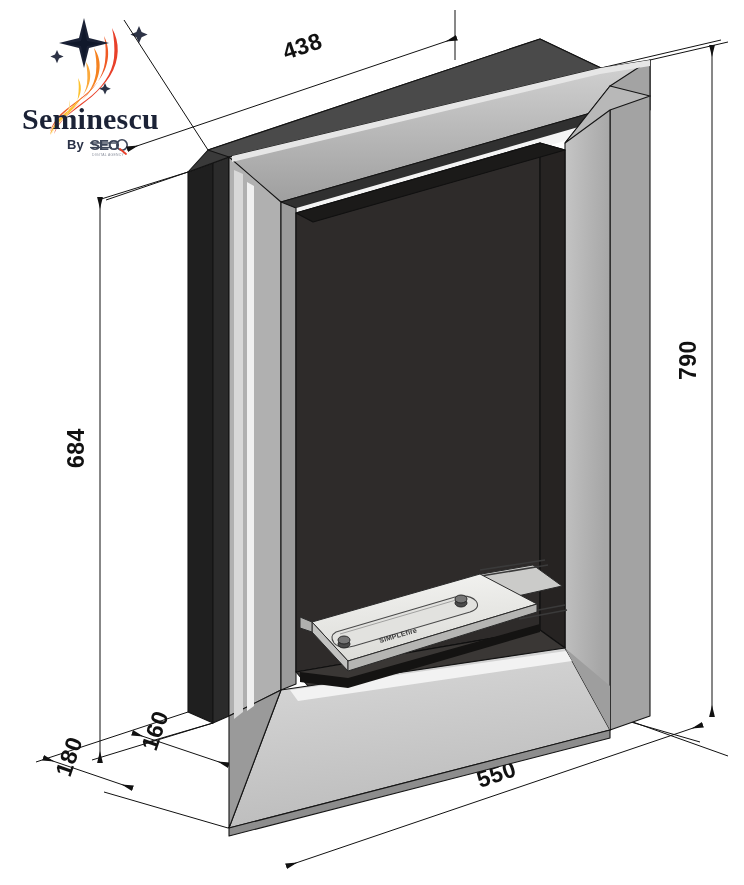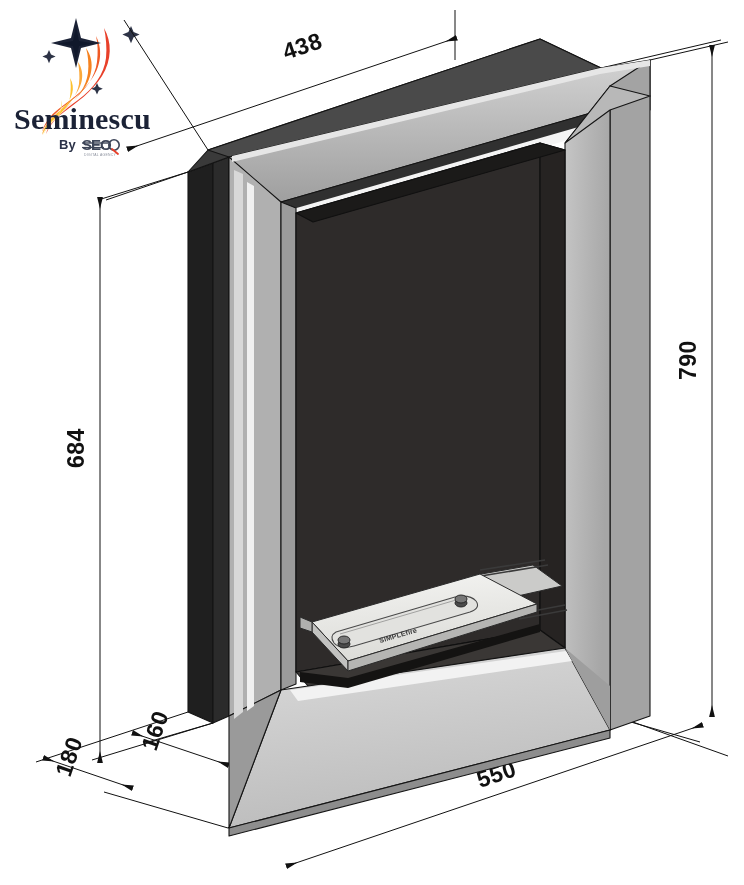--- a/index.html
+++ b/index.html
@@ -38,21 +38,21 @@
   .brandmark-text {
     font-family: "Liberation Sans", sans-serif;
     font-weight: 700;
     font-size: 7px;
     fill: #3a3a3a;
     letter-spacing: 0.2px;
   }
   
   #logo {
     position: absolute;
-    left: 8px;
+    left: 16px;
     top: 8px;
     width: 176px;
     height: 152px;
     pointer-events: none;
   }
   #logo svg { display: block; }
   .logo-word {
     font-family: "Liberation Serif", serif;
     font-weight: 700;
     font-size: 30px;

